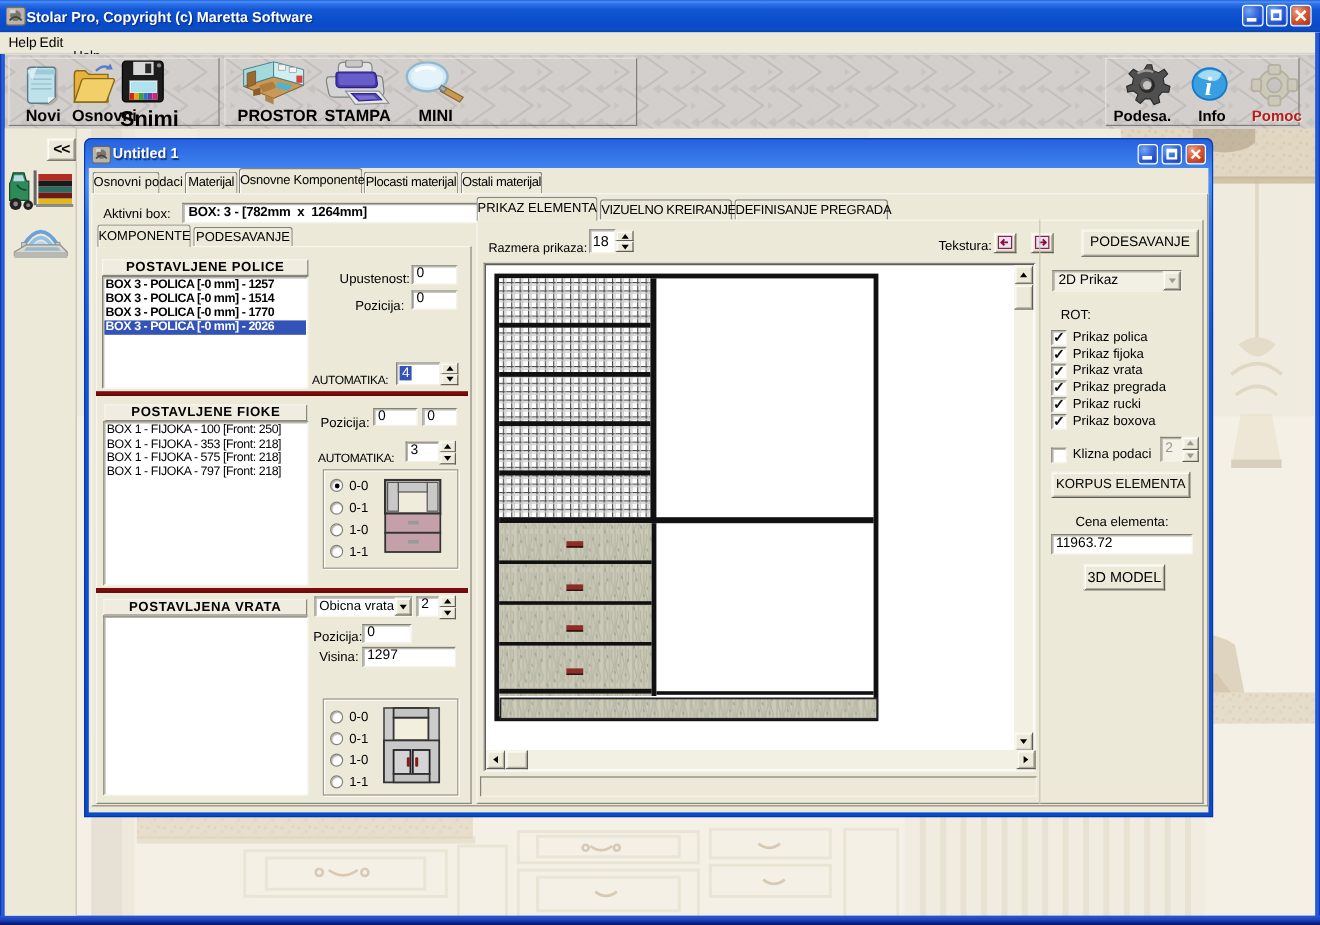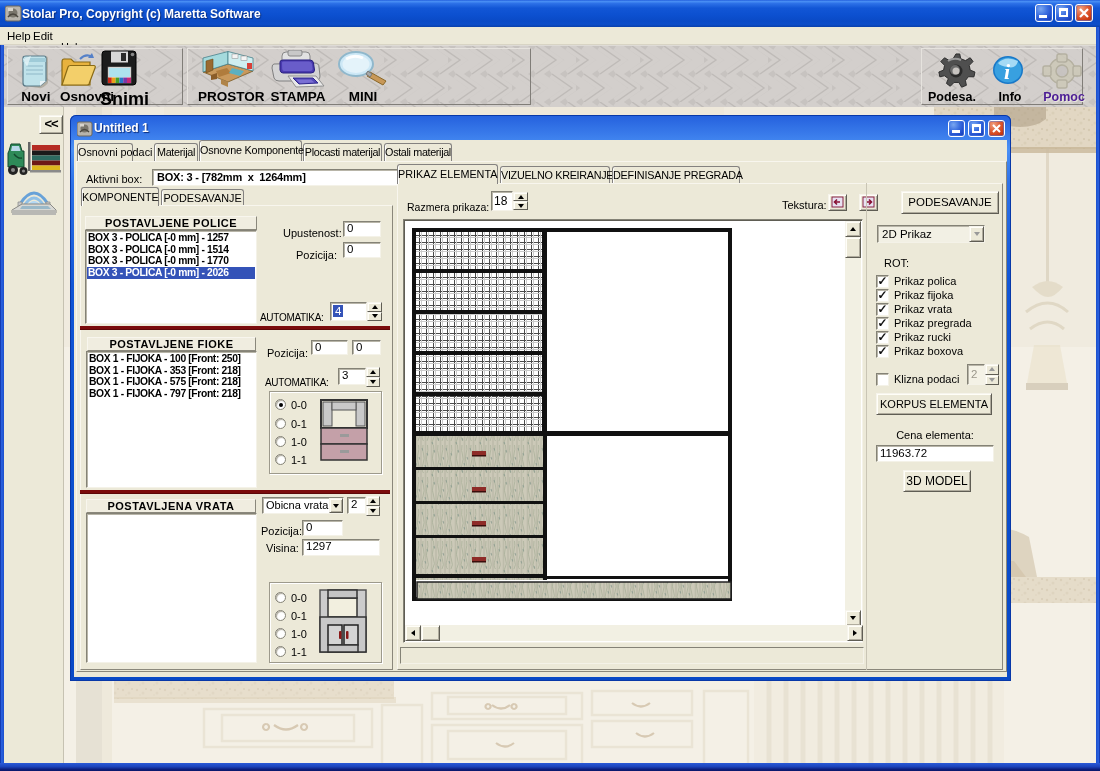--- a/index.html
+++ b/index.html
@@ -152,21 +152,21 @@
 <div class="a" id="ic-pomoc" style="left:1042px;top:7px"><svg width="40" height="36" opacity=".85">
         <g fill="#cdc9b8" stroke="#b0ac9a" stroke-width="1.5">
           <circle cx="20" cy="18" r="13"></circle>
           <rect x="15" y="1" width="10" height="8" rx="2"></rect>
           <rect x="15" y="27" width="10" height="8" rx="2"></rect>
           <rect x="1" y="13" width="8" height="10" rx="2"></rect>
           <rect x="31" y="13" width="8" height="10" rx="2"></rect>
         </g>
         <circle cx="20" cy="18" r="6" fill="#c7c3c0" stroke="#b0ac9a" stroke-width="1.5"></circle>
       </svg></div>
-<div class="a" style="left:1038px;top:44px;width:52px;text-align:center;font-weight:bold;font-size:12.5px;color:#4c1d95;text-shadow:1px 1px 0 #e8e5de;white-space:nowrap">Pomoc</div>
+<div class="a" style="left:1038px;top:44px;width:52px;text-align:center;font-weight:bold;font-size:12.5px;color:#b91c1c;text-shadow:1px 1px 0 #e8e5de;white-space:nowrap">Pomoc</div>
 </div>
 
 <div class="a" id="client" style="left:64px;top:107px;width:1032px;height:658px;overflow:hidden">
 <svg width="1032" height="658" style="position:absolute;left:0;top:0">
  <defs>
   <pattern id="gran" width="14" height="10" patternUnits="userSpaceOnUse">
    <rect width="14" height="10" fill="#d3c3a6"></rect>
    <circle cx="3" cy="3" r="1.2" fill="#bca783"></circle>
           <circle cx="9" cy="6" r="1.5" fill="#c4b290"></circle>
           <circle cx="12" cy="2" r="1" fill="#b5a07c"></circle>
@@ -314,21 +314,21 @@
         <div class="tri-u"></div>
       </div>
       <div class="sb">
         <div class="tri-d"></div>
       </div>
     </div>
  <div class="a maroon" style="left:4px;top:165px;width:310px;height:4px"></div>
 
  <div class="a raised hdr" style="left:11px;top:176px;width:169px;height:14px;background:#f0ede0;line-height:13px">POSTAVLJENE FIOKE</div>
  <div class="a sunk" style="left:10px;top:190px;width:171px;height:137px"></div>
- <div class="a" style="left:13px;top:192px;font-weight:bold;font-size:10.3px;letter-spacing:-.35px;line-height:11.6px;white-space:nowrap">BOX 1 - FIJOKA - 100 [Front: 250]<br>BOX 1 - FIJOKA - 353 [Front: 218]<br>BOX 1 - FIJOKA - 575 [Front: 218]<br>BOX 1 - FIJOKA - 797 [Front: 218]</div>
+ <div class="a" style="left:13px;top:192px;font-weight:normal;font-size:10.3px;letter-spacing:-.35px;line-height:11.6px;white-space:nowrap">BOX 1 - FIJOKA - 100 [Front: 250]<br>BOX 1 - FIJOKA - 353 [Front: 218]<br>BOX 1 - FIJOKA - 575 [Front: 218]<br>BOX 1 - FIJOKA - 797 [Front: 218]</div>
  <div class="a lbl" style="left:191px;top:186px">Pozicija:</div>
  <div class="a sunk" style="left:235px;top:179px;width:37px;height:15px;font-size:11.5px;padding-left:3px">0</div>
  <div class="a sunk" style="left:276px;top:179px;width:29px;height:15px;font-size:11.5px;padding-left:3px">0</div>
  <div class="a lbl" style="left:189px;top:216px;font-size:10px;letter-spacing:-.3px">AUTOMATIKA:</div>
  <div class="a sunk" style="left:262px;top:207px;width:28px;height:17px;font-size:11.5px;padding-left:3px">3</div>
  <div class="spin" style="left:290px;top:206px;width:14px;height:20px">
       <div class="sb">
         <div class="tri-u"></div>
       </div>
       <div class="sb">

